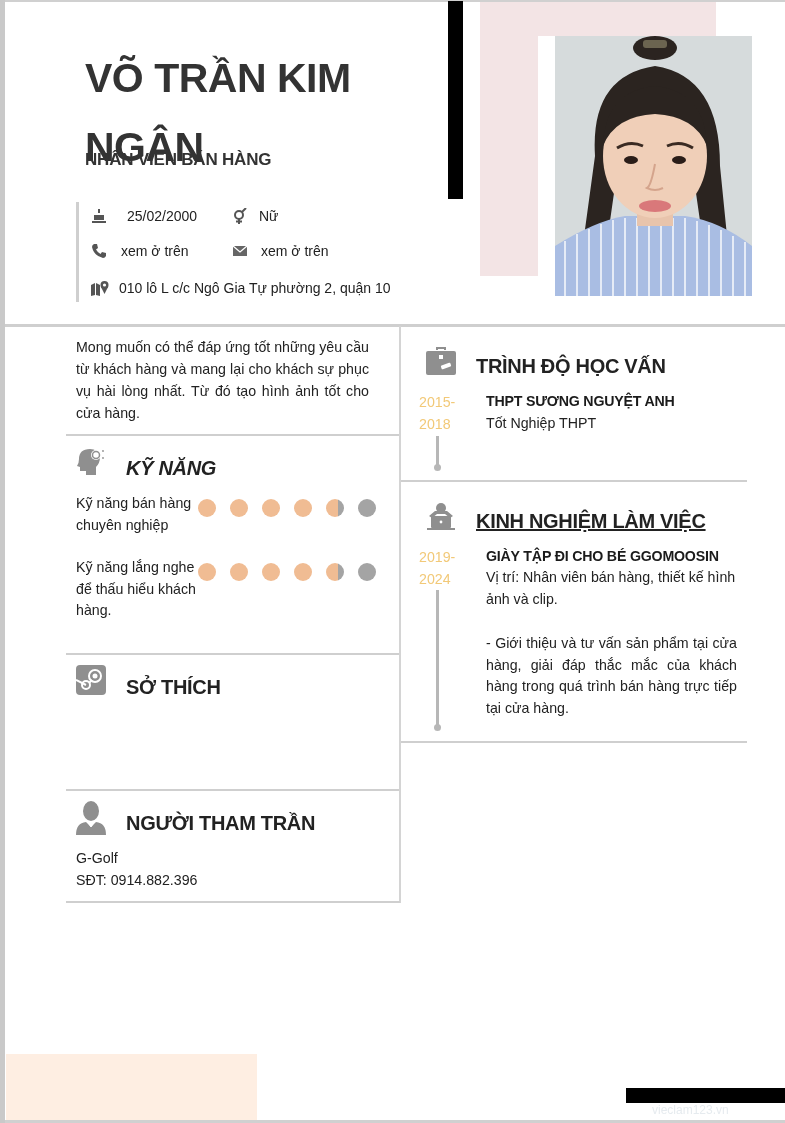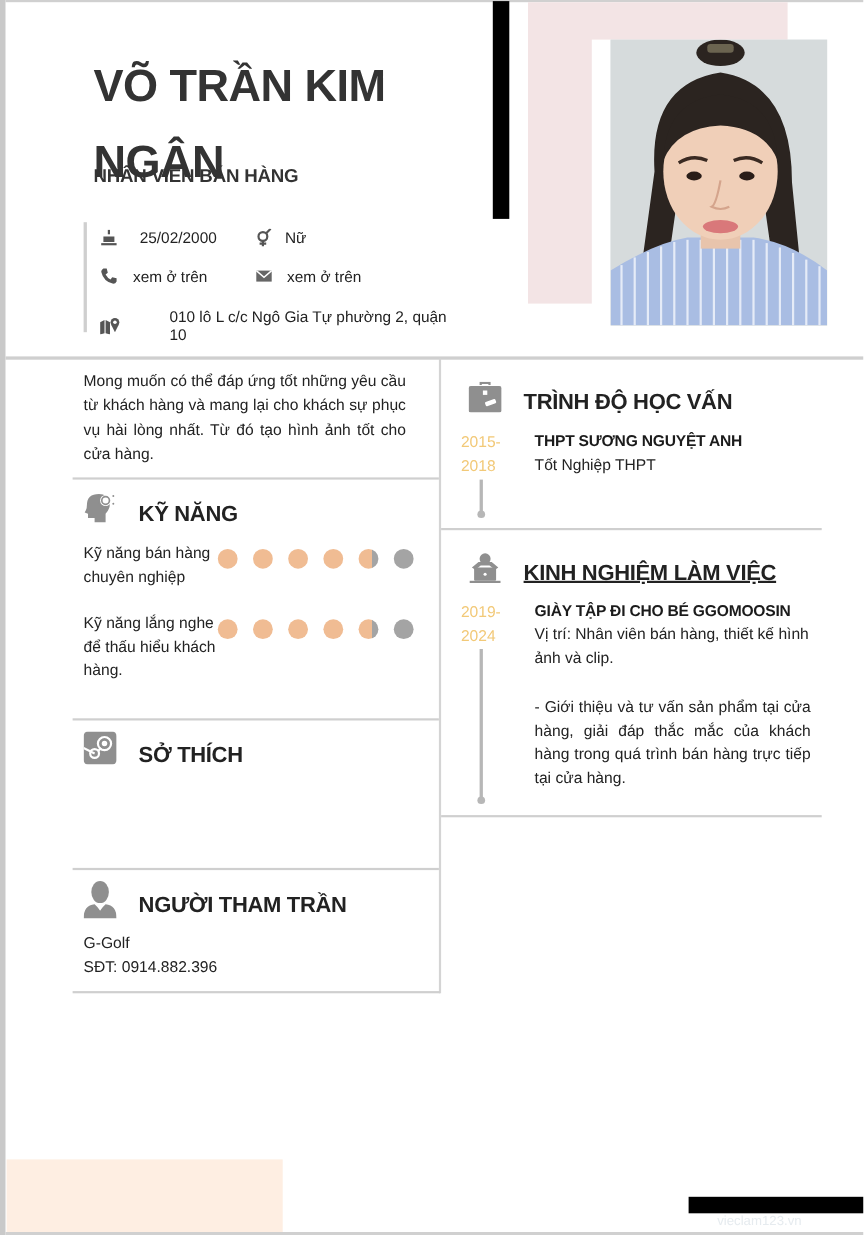--- a/index.html
+++ b/index.html
@@ -136,21 +136,21 @@
     </svg>
     <span style="margin-left:14px">xem ở trên</span>
   </div>
   <div class="info-row" style="left:153px; top:41px;">
     <svg width="16" height="14" viewBox="0 0 16 14">
       <rect x="1" y="2" width="14" height="10" fill="#666"></rect>
       <path d="M1 2 L8 8 L15 2" stroke="#fff" stroke-width="1.3" fill="none"></path>
     </svg>
     <span style="margin-left:13px">xem ở trên</span>
   </div>
-  <div class="info-row" style="left:12px; top:78px;gap:35px;">
+  <div class="info-row" style="left:12px; top:78px;">
     <svg width="18" height="16" viewBox="0 0 18 16">
       <path d="M0 5 L4 3 L4 15 L0 16 Z" fill="#555"></path>
       <path d="M5 3 L9 5 L9 16 L5 15 Z" fill="#555"></path>
       <circle cx="13.5" cy="5" r="4" fill="#555"></circle>
       <circle cx="13.5" cy="5" r="1.6" fill="#fff"></circle>
       <path d="M10 7 L13.5 14 L17 7 Z" fill="#555"></path>
     </svg>
     <span style="margin-left:10px">010 lô L c/c Ngô Gia Tự phường 2, quận 10</span>
   </div>
 </div>
@@ -164,21 +164,21 @@
 
 <svg class="section-icon" style="left:76px; top:445px;" width="30" height="30" viewBox="0 0 30 30">
   <path d="M14 4 Q3 4 3 14 Q3 18 1 21 L4 22 L4 26 L10 26 L10 30 L20 30 L20 22 Q24 18 24 12 Q22 4 14 4 Z" fill="#8f8f8f"></path>
   <circle cx="20" cy="10" r="5" fill="#fff"></circle>
   <circle cx="20" cy="10" r="3.5" fill="none" stroke="#8f8f8f" stroke-width="1.5"></circle>
   <circle cx="27" cy="6" r="0.9" fill="#8f8f8f"></circle>
     <circle cx="27" cy="13" r="0.9" fill="#8f8f8f"></circle>
   <circle cx="13" cy="6" r="0.9" fill="#8f8f8f"></circle>
     <circle cx="13" cy="13" r="0.9" fill="#8f8f8f"></circle>
 </svg>
-<h2 class="section-title" style="left:126px; top:457px;">KỸ NĂNG</h2>
+<h2 class="section-title" style="left:126px; top:457px;font-style:italic;">KỸ NĂNG</h2>
 
 <div class="skill-label" style="top:493px;">Kỹ năng bán hàng chuyên nghiệp</div>
 <div class="dots" style="top:499px;">
   <span class="dot full"></span>
   <span class="dot full"></span>
   <span class="dot full"></span>
   <span class="dot full"></span>
   <span class="dot part"></span>
   <span class="dot"></span>
 </div>

